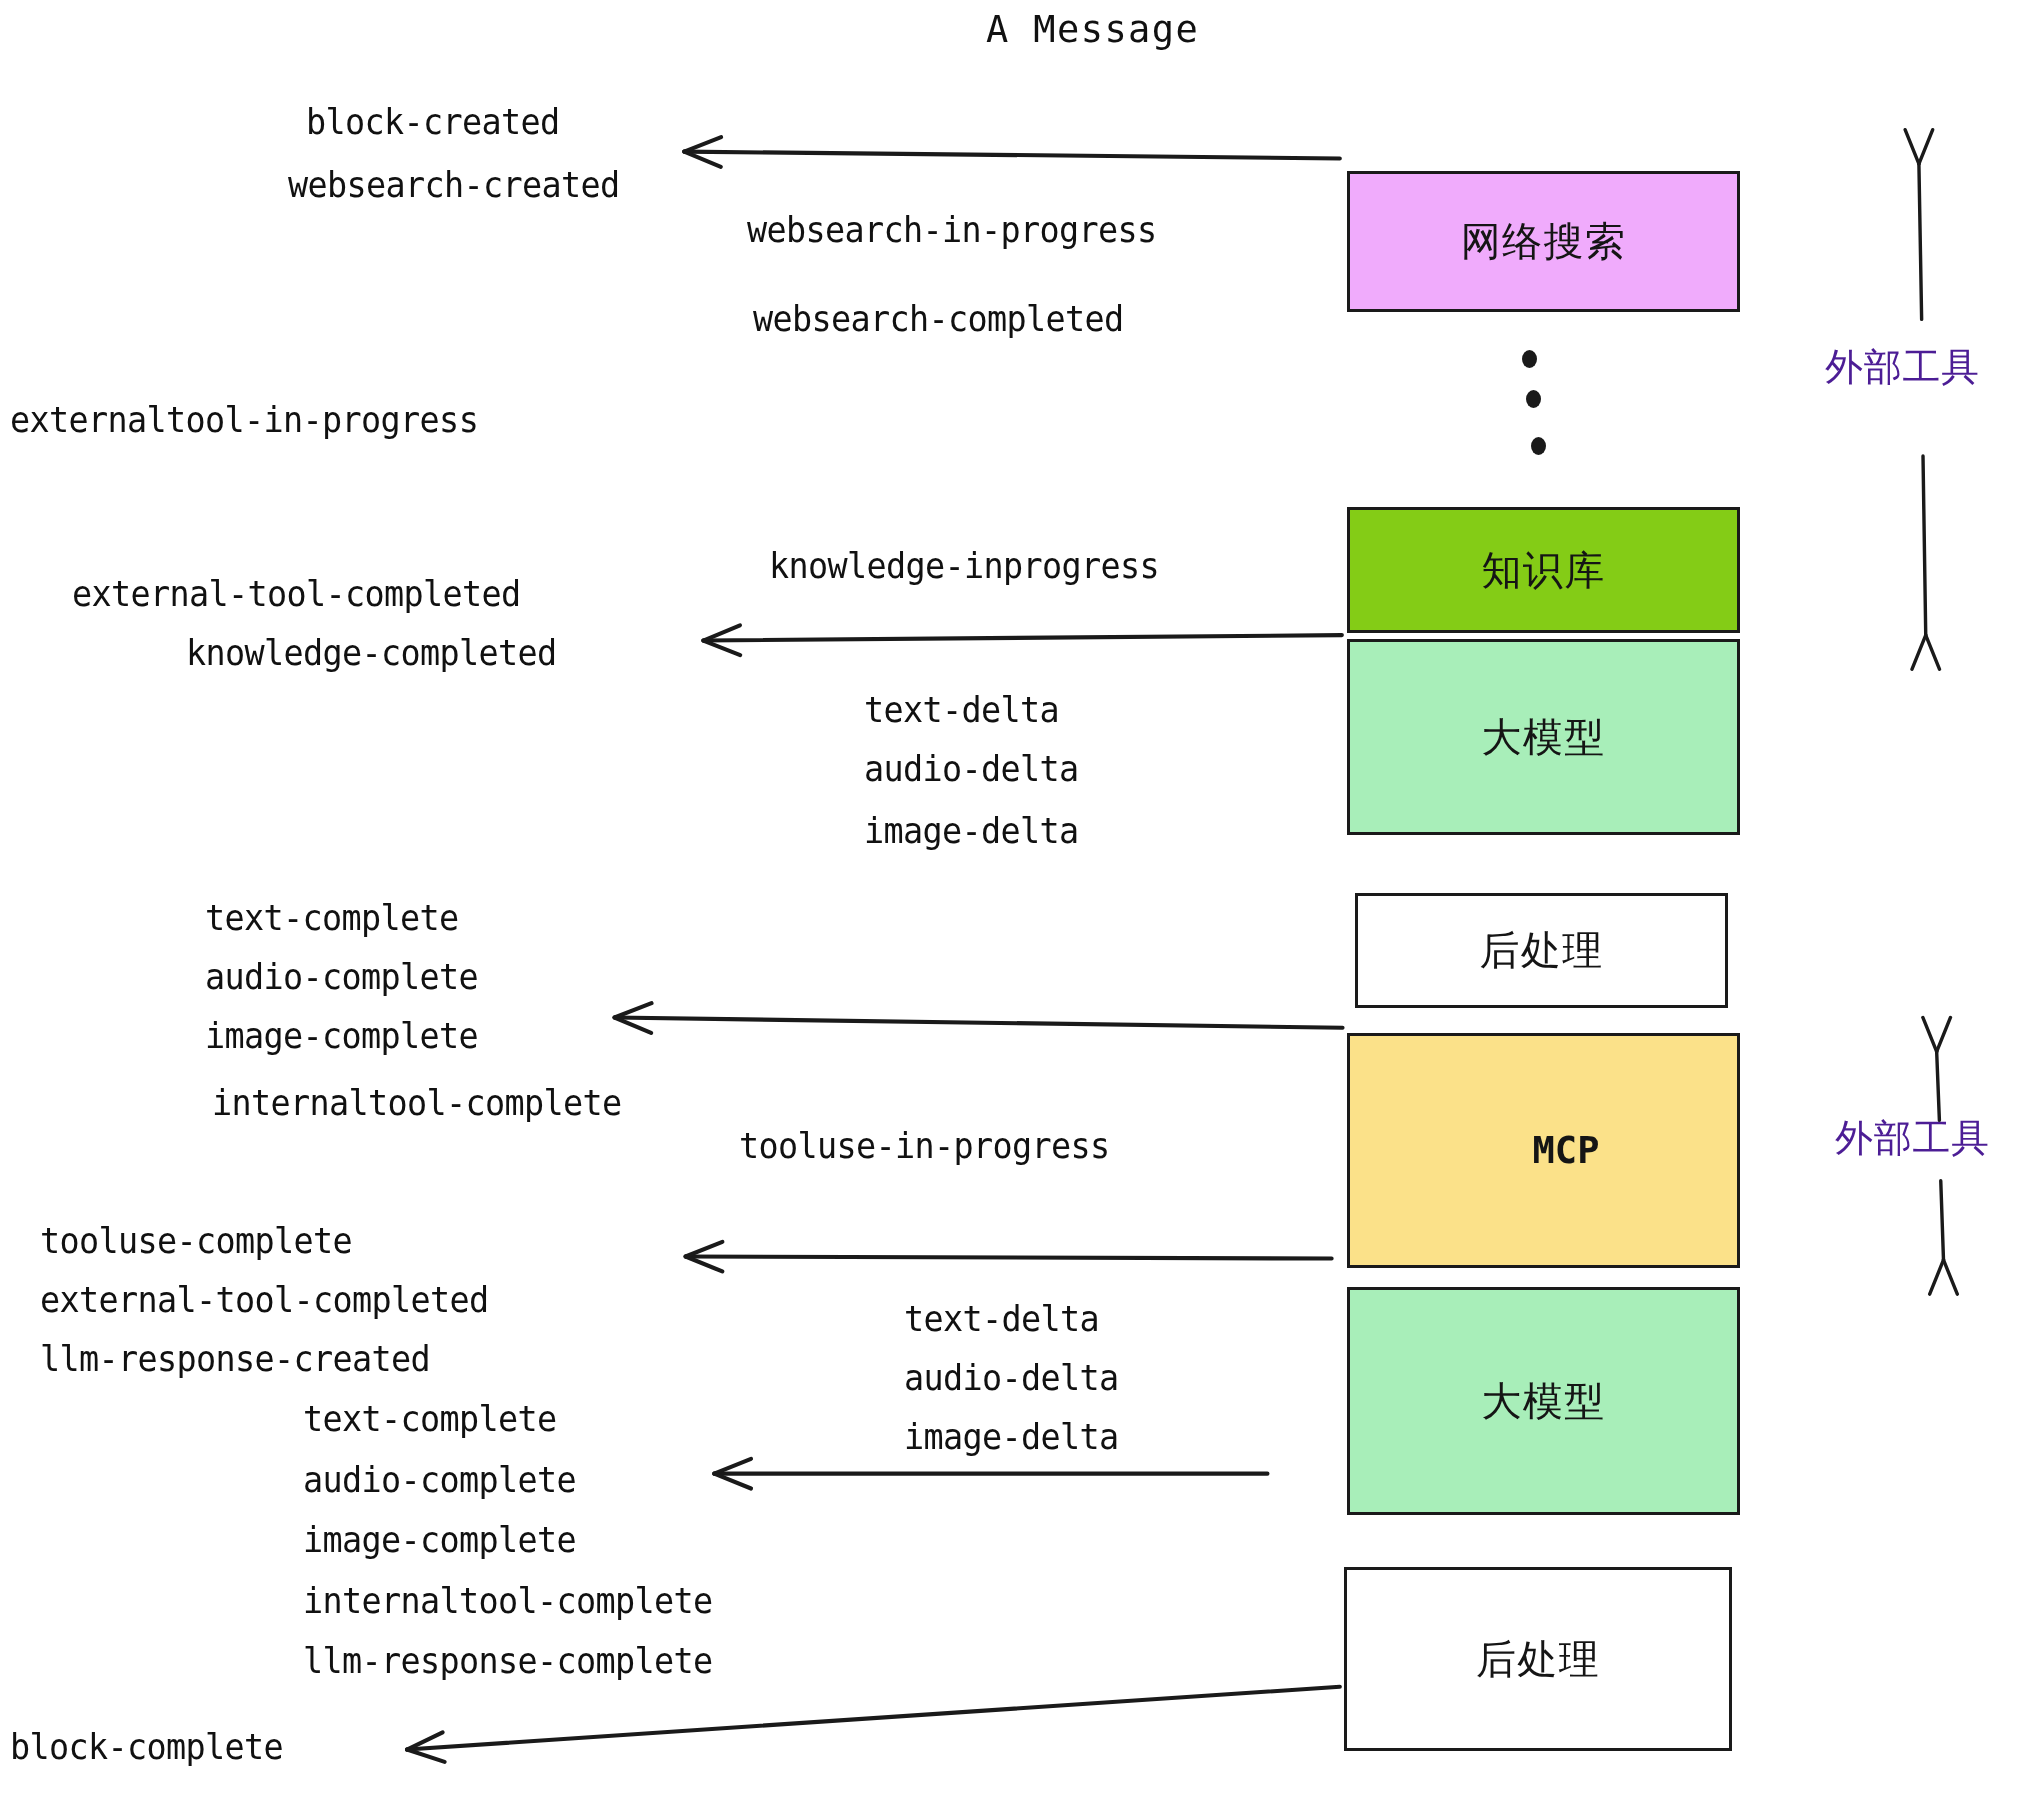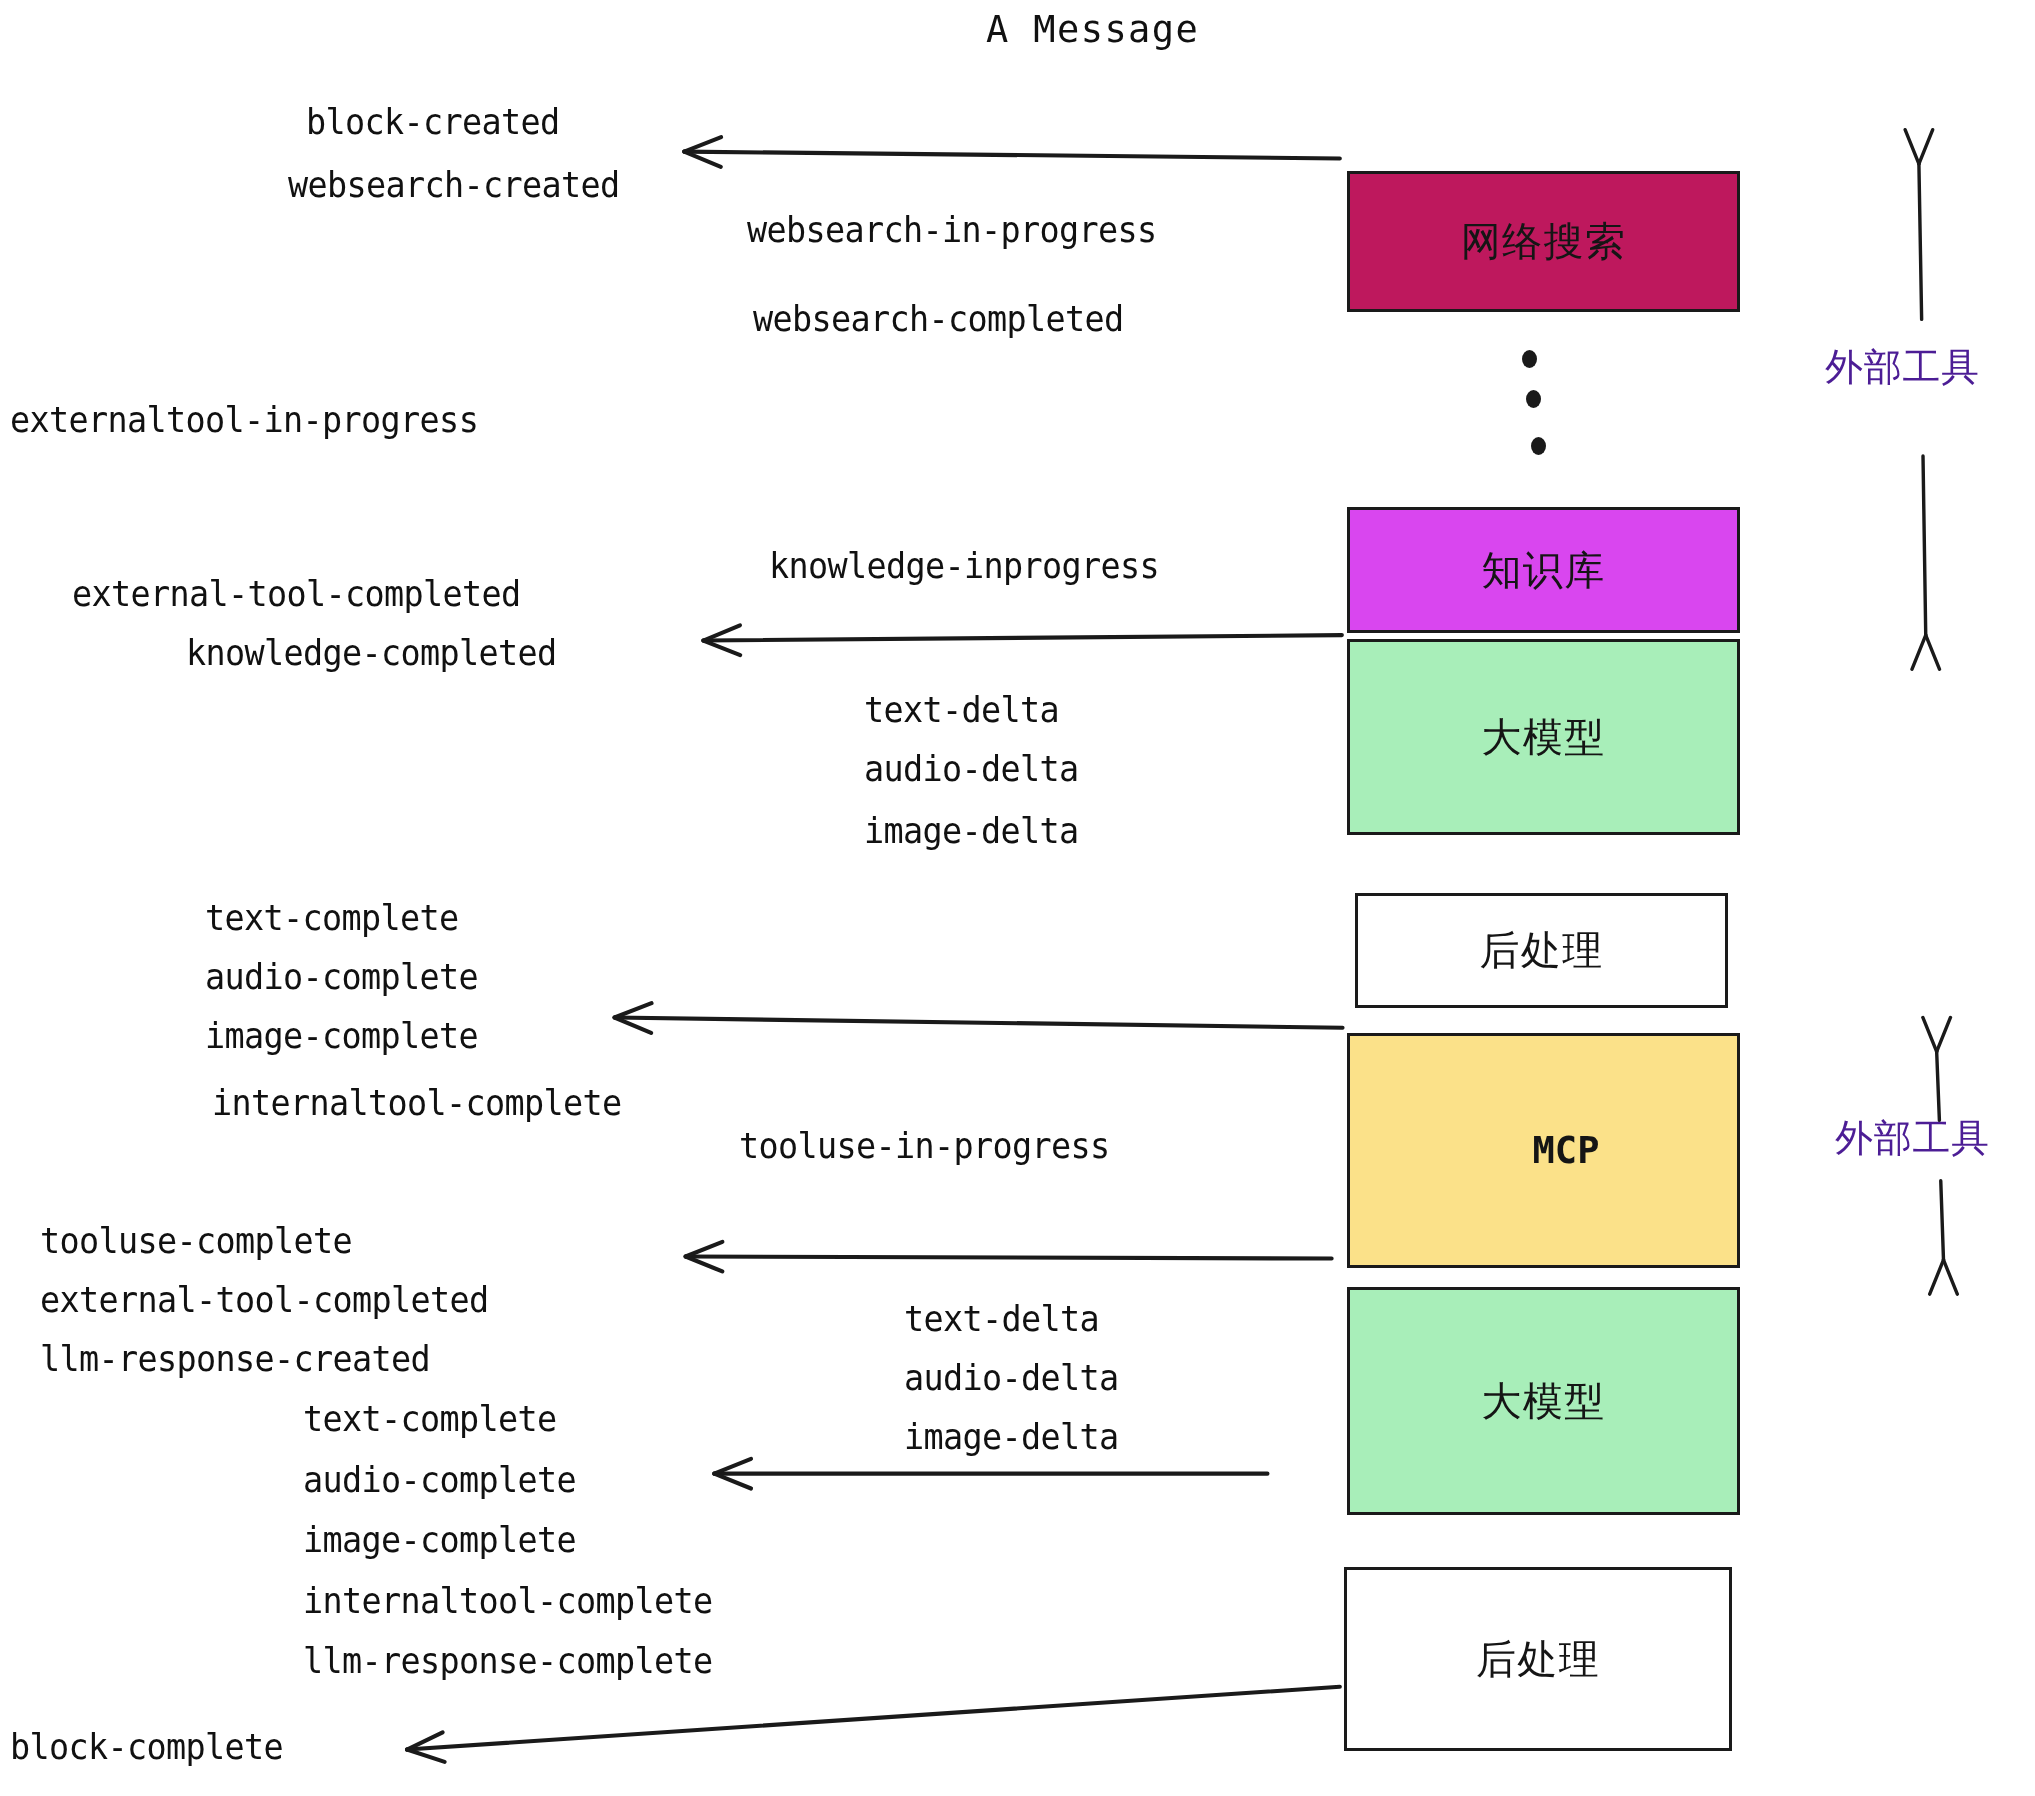--- a/index.html
+++ b/index.html
@@ -83,22 +83,22 @@
   }
 </style>
 </head>
 <body>
 
 <div id="canvas">
 
   <div class="title" id="title-el" style="left:986px; top:11px;">A Message</div>
 
   <div id="boxes-layer">
-      <div class="box" style="left: 1347px; top: 171px; width: 393px; height: 141px; background: #be185d;">网络搜索</div>
-      <div class="box" style="left: 1347px; top: 507px; width: 393px; height: 126px; background: #d946ef;">知识库</div>
+      <div class="box" style="left: 1347px; top: 171px; width: 393px; height: 141px; background: #f0abfc;">网络搜索</div>
+      <div class="box" style="left: 1347px; top: 507px; width: 393px; height: 126px; background: #84cc16;">知识库</div>
       <div class="box" style="left: 1347px; top: 639px; width: 393px; height: 196px; background: rgb(168, 238, 185);">大模型</div>
       <div class="box" style="left: 1355px; top: 893px; width: 373px; height: 115px; background: rgb(255, 255, 255);">后处理</div>
       <div class="box mcp" style="left: 1347px; top: 1033px; width: 393px; height: 235px; background: rgb(251, 225, 137);">MCP</div>
       <div class="box" style="left: 1347px; top: 1287px; width: 393px; height: 228px; background: rgb(168, 238, 185);">大模型</div>
       <div class="box" style="left: 1344px; top: 1567px; width: 388px; height: 184px; background: rgb(255, 255, 255);">后处理</div>
     </div>
 
   <div id="side-labels-layer">
       <div class="side-label" style="left: 1825px; top: 348px;">外部工具</div>
       <div class="side-label" style="left: 1835px; top: 1119px;">外部工具</div>

